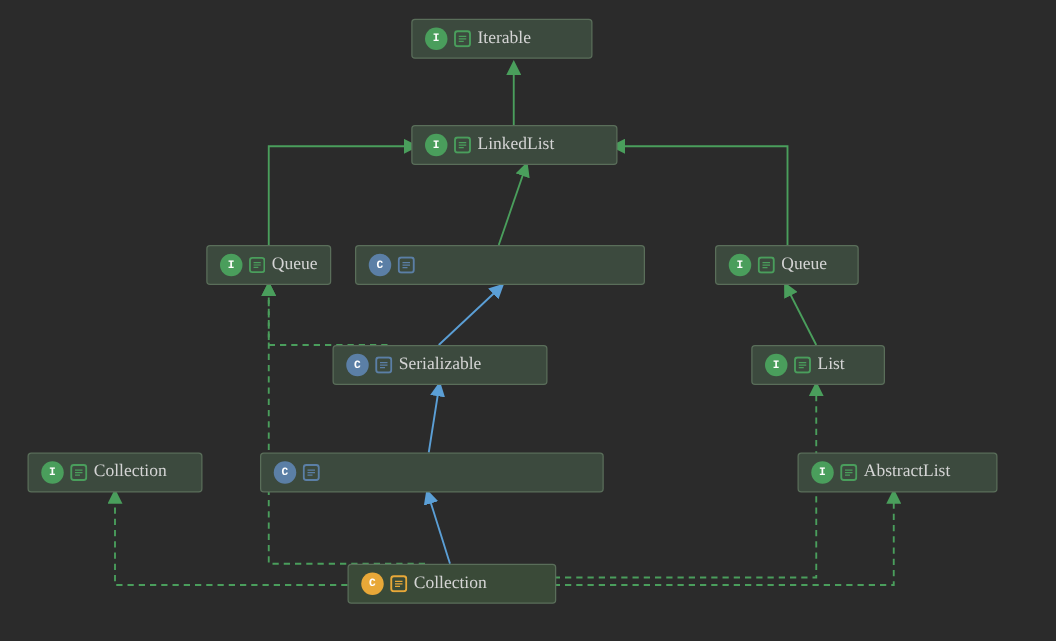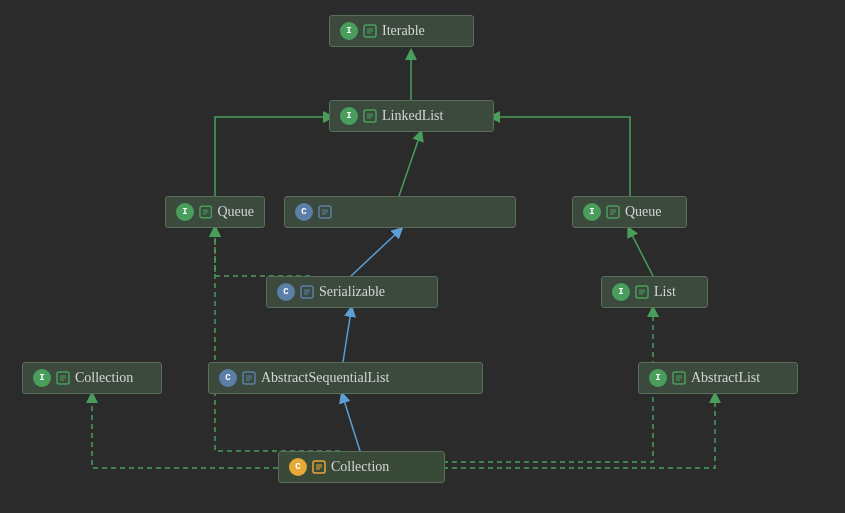--- a/index.html
+++ b/index.html
@@ -212,21 +212,20 @@
   <div class="node" style="left:208px;top:362px;width:275px;">
     <div class="badge badge-c">
         <span class="badge-letter">C</span>
       </div>
     <svg width="14" height="14" viewBox="0 0 14 14">
         <rect x="1" y="1" width="12" height="12" rx="2" fill="none" stroke="#5b7fa6" stroke-width="1.5"></rect>
         <line x1="4" y1="5" x2="10" y2="5" stroke="#5b7fa6" stroke-width="1"></line>
         <line x1="4" y1="7" x2="10" y2="7" stroke="#5b7fa6" stroke-width="1"></line>
         <line x1="4" y1="9" x2="8" y2="9" stroke="#5b7fa6" stroke-width="1"></line>
       </svg>
-    <span class="node-label">AbstractSequentialList</span>
   </div>
 
   <div class="node" style="left:638px;top:362px;width:160px;">
     <div class="badge badge-i">
         <span class="badge-letter">I</span>
       </div>
     <svg width="14" height="14" viewBox="0 0 14 14">
         <rect x="1" y="1" width="12" height="12" rx="2" fill="none" stroke="#4a9e5c" stroke-width="1.5"></rect>
         <line x1="4" y1="5" x2="10" y2="5" stroke="#4a9e5c" stroke-width="1"></line>
         <line x1="4" y1="7" x2="10" y2="7" stroke="#4a9e5c" stroke-width="1"></line>

